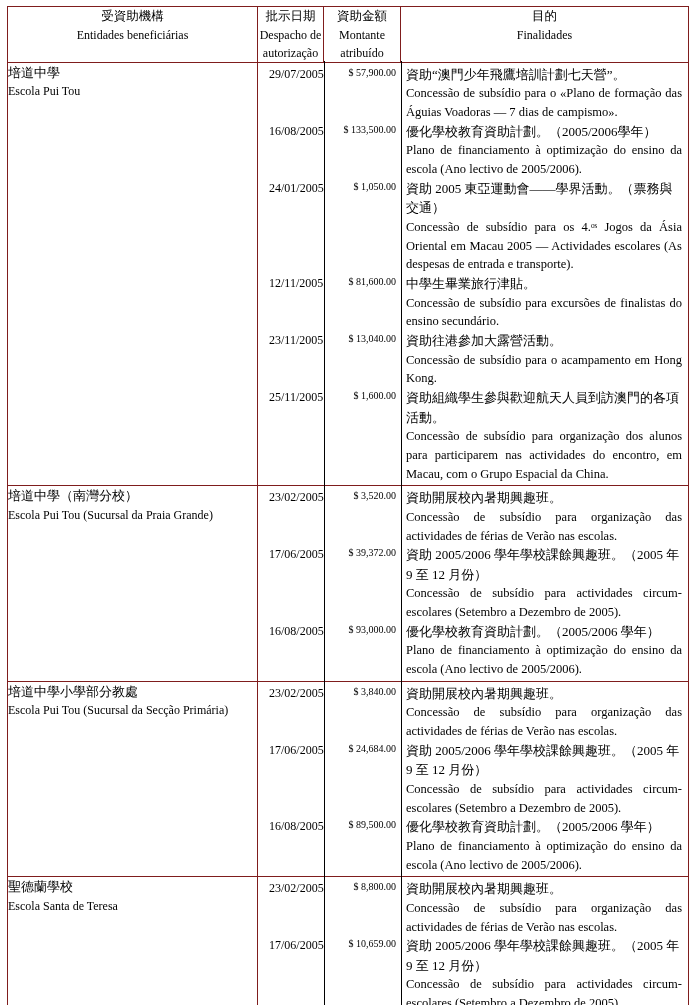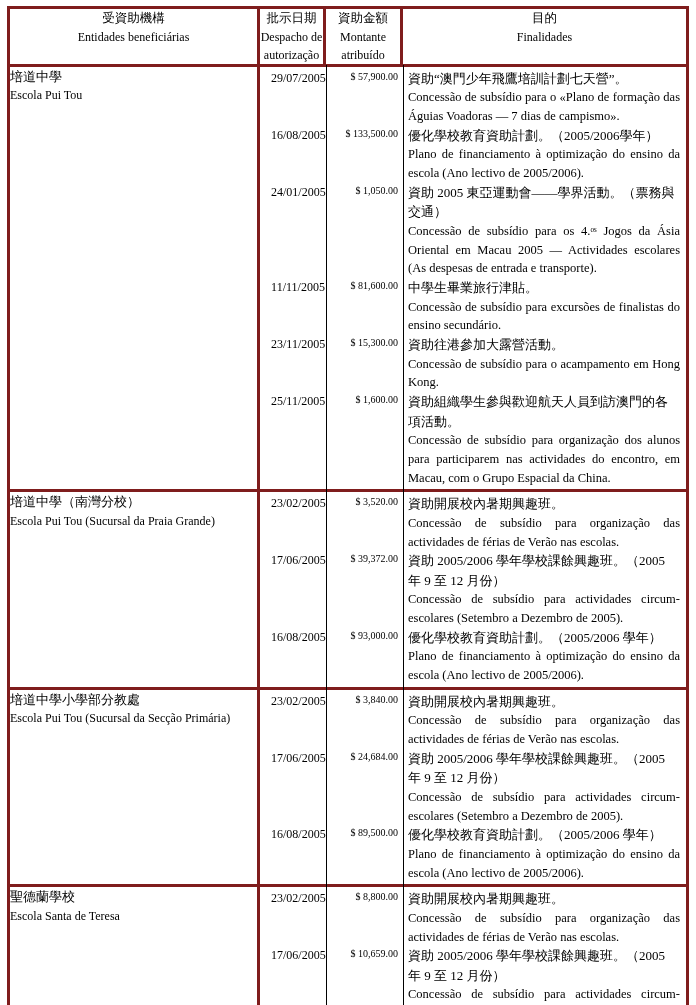--- a/index.html
+++ b/index.html
@@ -21,21 +21,21 @@
     padding: 6px 7px;
     background: #ffffff;
   }
   table.subsidy-table {
     width: 682px;
     border-collapse: collapse;
     table-layout: fixed;
   }
   table.subsidy-table th,
   table.subsidy-table td {
-    border: 3px solid #7f1d1d;
+    border: 1px solid #7f1d1d;
     vertical-align: top;
     padding: 0;
   }
   
   thead th {
     vertical-align: middle;
     text-align: center;
     font-weight: normal;
     padding: 5px 2px;
   }
@@ -148,31 +148,31 @@
   <div class="entry">
     <div class="e-date">24/01/2005</div>
     <div class="e-amount">$ 1,050.00</div>
     <div class="e-purpose">
       <div class="zh">資助 2005 東亞運動會——學界活動。（票務與交通）</div>
       <div class="pt">Concessão de subsídio para os 4.ᵒˢ Jogos da Ásia Oriental em Macau 2005 — Actividades escolares (As despesas de entrada e transporte).</div>
     </div>
   </div>
 
   <div class="entry">
-    <div class="e-date">11/11/2005</div>
+    <div class="e-date">12/11/2005</div>
     <div class="e-amount">$ 81,600.00</div>
     <div class="e-purpose">
       <div class="zh">中學生畢業旅行津貼。</div>
       <div class="pt">Concessão de subsídio para excursões de finalistas do ensino secundário.</div>
     </div>
   </div>
 
   <div class="entry">
     <div class="e-date">23/11/2005</div>
-    <div class="e-amount">$ 15,300.00</div>
+    <div class="e-amount">$ 13,040.00</div>
     <div class="e-purpose">
       <div class="zh">資助往港參加大露營活動。</div>
       <div class="pt">Concessão de subsídio para o acampamento em Hong Kong.</div>
     </div>
   </div>
 
   <div class="entry">
     <div class="e-date">25/11/2005</div>
     <div class="e-amount">$ 1,600.00</div>
     <div class="e-purpose">

